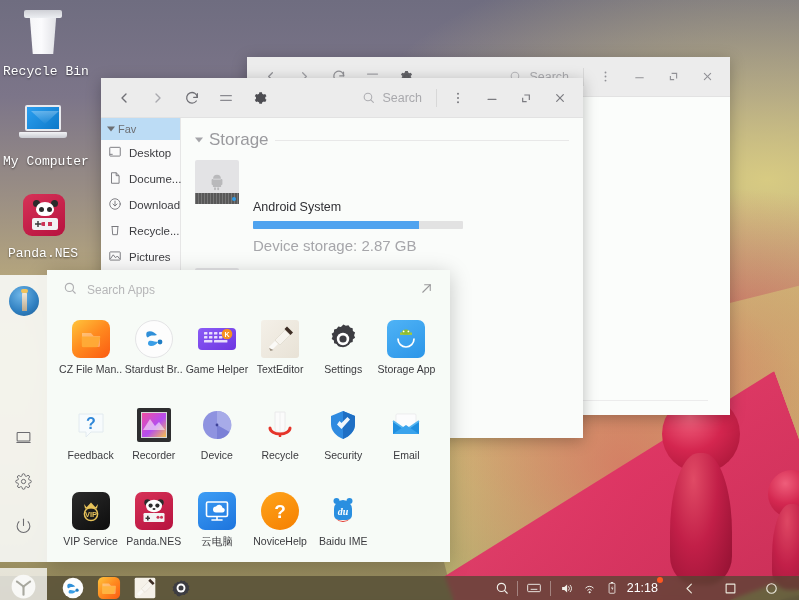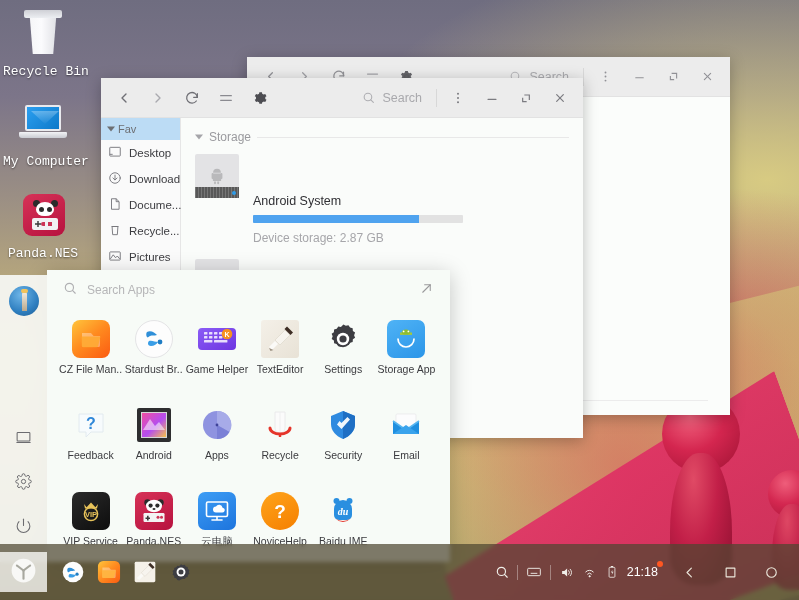--- a/index.html
+++ b/index.html
@@ -175,38 +175,38 @@
     background:#bcdcf5; color:#6d6f73; font-size:11px; padding-left:6px;
     cursor:pointer;
   }
   .fm-item {
     height: 26px; display:flex; align-items:center; gap:7px;
     padding-left: 7px; font-size:11.5px; color:#3c3c40;
     cursor:pointer; white-space:nowrap;
   }
   .fm-main { flex:1 1 auto; background:#fafcfa; padding: 12px 14px 0 14px; overflow:hidden; }
   .sec-head { display:flex; align-items:center; gap:6px; margin-bottom: 10px; }
-  .sec-head .cap { font-size:12px; color:#9a9a9e; }
+  .sec-head .cap { font-size:17px; color:#9a9a9e; }
   .sec-head .rule { flex:1 1 auto; height:1px; background:#e8e8e8; }
   .stor-row { display:flex; gap:14px; margin-bottom: 14px; }
   .stor-thumb {
     width:44px; height:44px; flex:0 0 auto;
     background:#e3e3e5; border-radius:2px; position:relative;
     display:flex; align-items:center; justify-content:center;
   }
   .stor-thumb .strip {
     position:absolute; left:0; right:0; bottom:0; height:11px; background:#585858;
     background-image: repeating-linear-gradient(to right, rgba(255,255,255,0.18) 0 1px, transparent 1px 3px);
   }
   .stor-thumb .dot { position:absolute; right:3px; bottom:3px; width:4px; height:4px; border-radius:50%; background:#2f9ce8; }
   .stor-meta { flex:1 1 auto; min-width:0;margin-top:40px; }
   .stor-name { font-size:12.5px; color:#303034; margin-bottom:7px; }
   .bar-track { height:8px; background:#e2e2e2; border-radius:1px; width:210px; overflow:hidden; }
   .bar-fill { height:100%; background:#4fa3ef; }
-  .stor-sub { font-size:12px; color:#a6a6aa; margin-top:8px; }
+  .stor-sub { font-size:15px; color:#a6a6aa; margin-top:8px; }
 
   
   #launcher {
     position: absolute;
     background: #f7fbf7;
     box-shadow: 0 4px 20px rgba(0,0,0,0.22);
     overflow: hidden;
   }
   .lau-top {
     height: 40px; display:flex; align-items:center;
@@ -252,21 +252,21 @@
   }
   .dock-sp { flex:1 1 auto; }
   .dock-btn {
     width:34px; height:34px; margin-bottom:10px;
     display:flex; align-items:center; justify-content:center;
     color:#6c6c70; cursor:pointer; border-radius:4px;
   }
 
   
   #taskbar {
-    position:absolute; left:0; bottom:0; width:799px; height:56px;
+    position:absolute; left:0; bottom:0; width:799px; height:24px;
     background: rgba(78,70,48,0.72);
     display:flex; align-items:center;
     backdrop-filter: blur(2px);
   }
   #startbtn {
     width:47px; height:40px; flex:0 0 auto;
     display:flex; align-items:center; justify-content:center;
     background: rgba(252,252,250,0.78); cursor:pointer;
   }
   .tb-apps { display:flex; align-items:center; gap:8px; padding-left:12px; }
@@ -477,37 +477,37 @@
             <svg width="14" height="14" viewBox="0 0 24 24" fill="none" stroke="#76767c" stroke-width="1.6">
                 <rect x="3" y="4" width="18" height="15" rx="1"></rect>
                 <line x1="3" y1="16" x2="8" y2="16"></line>
               </svg>
           </span>
           <span>Desktop</span>
         </div>
 
         <div class="fm-item">
           <span>
+            <svg width="14" height="14" viewBox="0 0 24 24" fill="none" stroke="#76767c" stroke-width="1.6" stroke-linejoin="round">
+                <path d="M6 3h8l5 5v13H6z"></path>
+                <polyline points="14 3 14 8 19 8"></polyline>
+              </svg>
+          </span>
+          <span>Docume...</span>
+        </div>
+
+        <div class="fm-item">
+          <span>
             <svg width="14" height="14" viewBox="0 0 24 24" fill="none" stroke="#76767c" stroke-width="1.6" stroke-linecap="round">
                 <circle cx="12" cy="12" r="9"></circle>
                 <line x1="12" y1="7" x2="12" y2="15"></line>
                 <polyline points="8.5 12 12 15.5 15.5 12"></polyline>
               </svg>
           </span>
           <span>Download</span>
-        </div>
-
-        <div class="fm-item">
-          <span>
-            <svg width="14" height="14" viewBox="0 0 24 24" fill="none" stroke="#76767c" stroke-width="1.6" stroke-linejoin="round">
-                <path d="M6 3h8l5 5v13H6z"></path>
-                <polyline points="14 3 14 8 19 8"></polyline>
-              </svg>
-          </span>
-          <span>Docume...</span>
         </div>
 
         <div class="fm-item">
           <span>
             <svg width="14" height="14" viewBox="0 0 24 24" fill="none" stroke="#76767c" stroke-width="1.6" stroke-linejoin="round">
                 <path d="M7 6h10l-1 14H8z"></path>
                 <line x1="6" y1="6" x2="18" y2="6"></line>
               </svg>
           </span>
           <span>Recycle...</span>
@@ -680,33 +680,33 @@
       </div>
 
       <div class="app">
         <div class="ico">
           <div class="sq" style="border-radius:2px; background:#2e2e30; left:2px; right:2px; top:2px; bottom:2px;"></div>
           <div style="position:absolute; left:6px; top:6px; right:6px; bottom:6px; background:linear-gradient(135deg,#f04ea0 0%,#b44df0 55%,#f6c14b 100%); border:1px solid #d6d6d8;"></div>
           <svg style="position:absolute;inset:0" width="38" height="38" viewBox="0 0 38 38">
             <path d="M8 24 L15 13 L20 20 L24 16 L30 24 Z" fill="rgba(255,255,255,0.55)"></path>
           </svg>
         </div>
-        <div class="nm">Android</div>
+        <div class="nm">Recorder</div>
       </div>
 
       <div class="app">
         <div class="ico">
           <svg style="position:absolute;inset:0" width="38" height="38" viewBox="0 0 38 38">
             <circle cx="19" cy="19" r="14" fill="#8f93e0"></circle>
             <path d="M19 19 L19 5 A14 14 0 0 1 31.5 26 Z" fill="#a7abe8"></path>
             <path d="M19 19 L31.5 26 A14 14 0 0 1 19 33 Z" fill="#7b80d6"></path>
             <circle cx="19" cy="19" r="1.4" fill="#3f4399"></circle>
           </svg>
         </div>
-        <div class="nm">Apps</div>
+        <div class="nm">Device</div>
       </div>
 
 
       <div class="app">
         <div class="ico">
           <svg style="position:absolute;inset:0" width="38" height="38" viewBox="0 0 38 38">
             <path d="M14 6h10v16a5 5 0 0 1-10 0z" fill="#fbfbfb" stroke="#e7e7e9" stroke-width="0.8"></path>
             <path d="M19 6v21" stroke="#ededef" stroke-width="0.8"></path>
             <path d="M9 22a10 6 0 0 0 20 0" fill="none" stroke="#e5352b" stroke-width="3" stroke-linecap="round"></path>
             <line x1="19" y1="27" x2="19" y2="31" stroke="#e5352b" stroke-width="2.4"></line>

